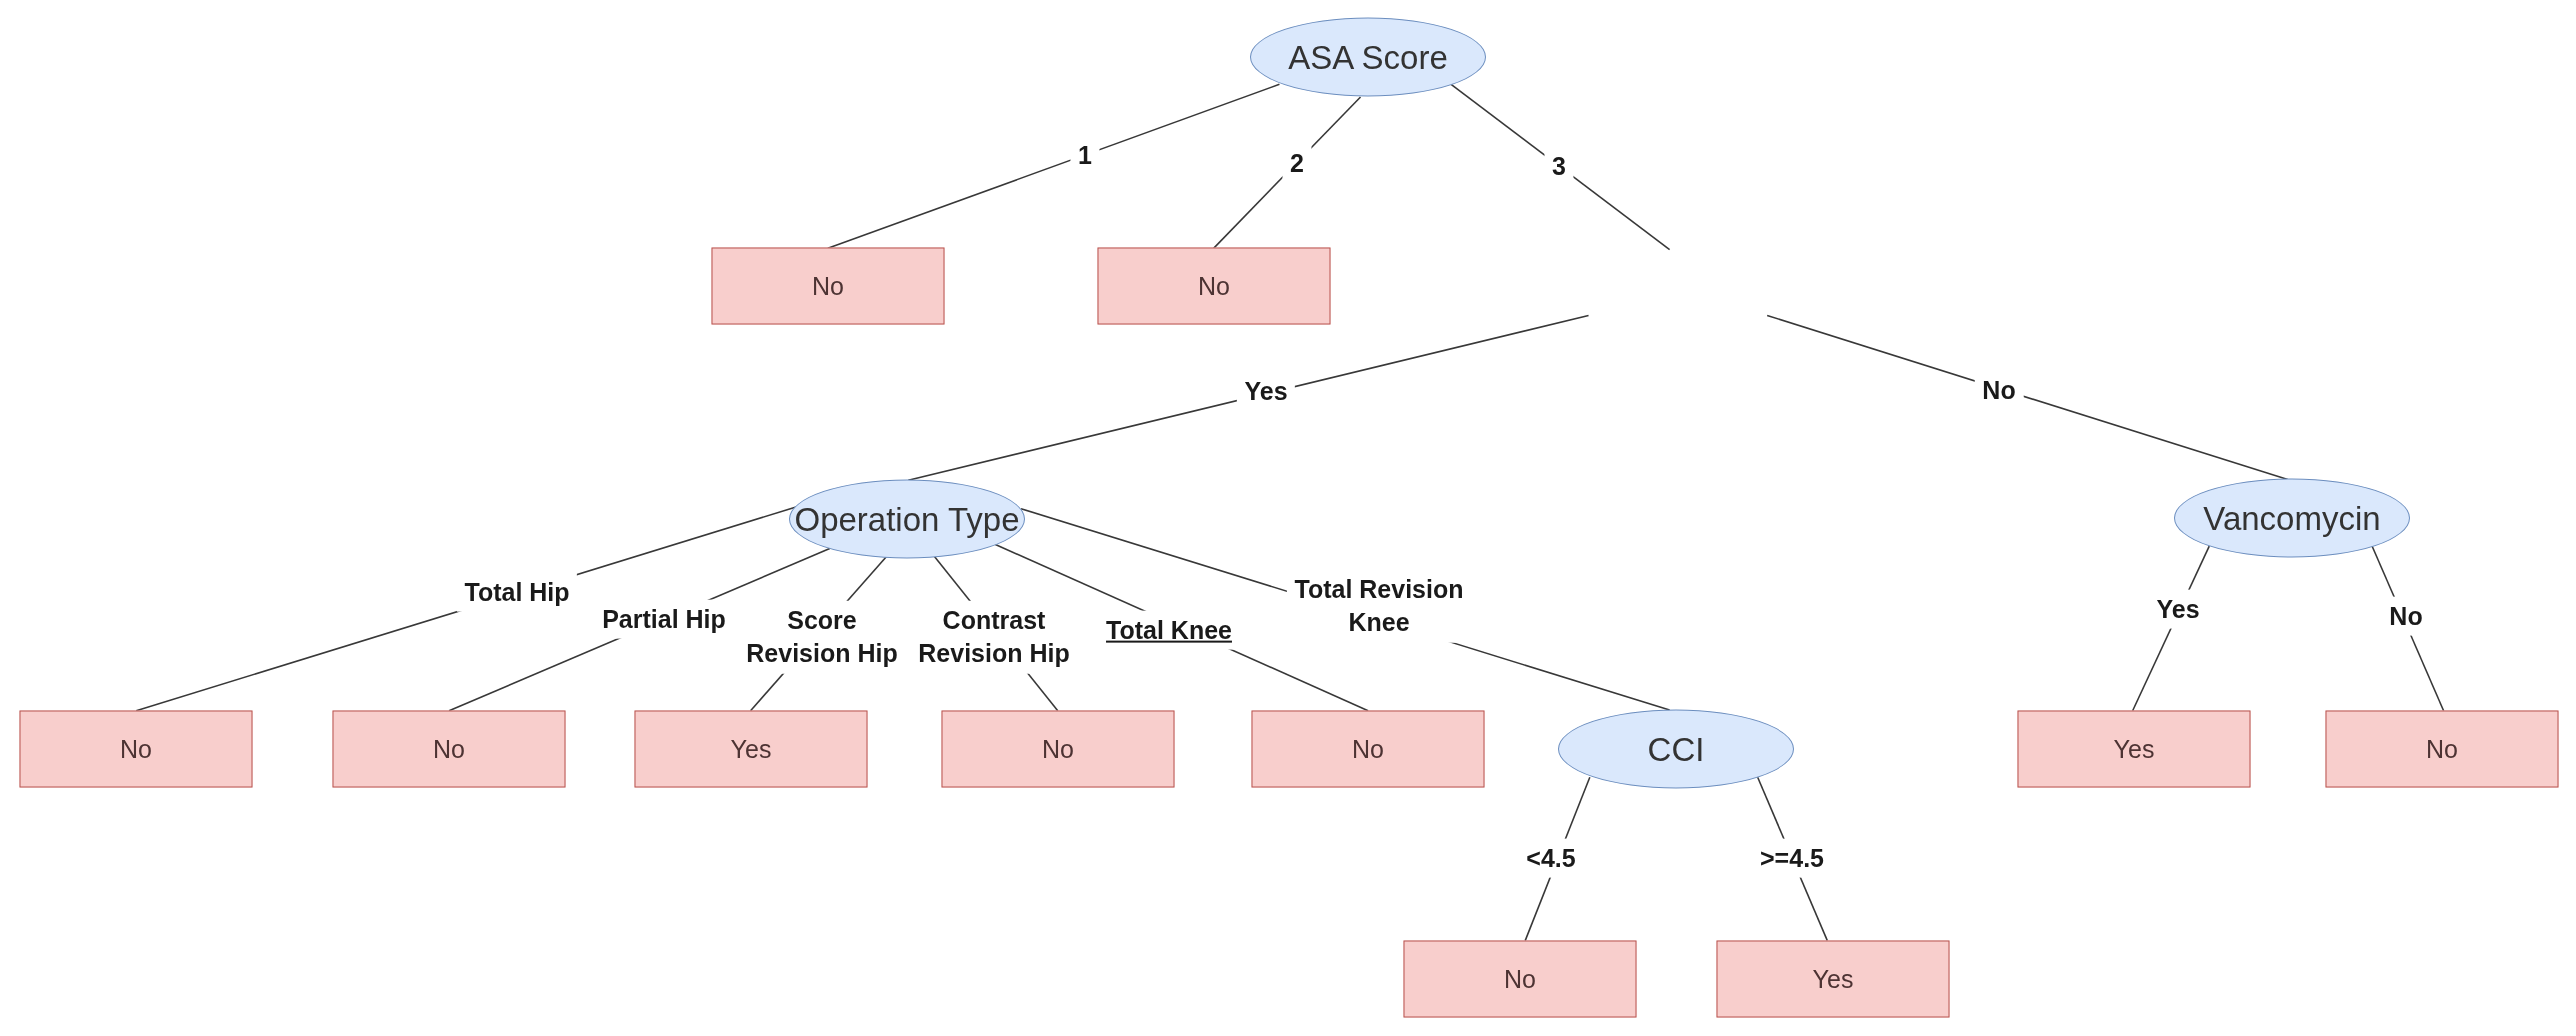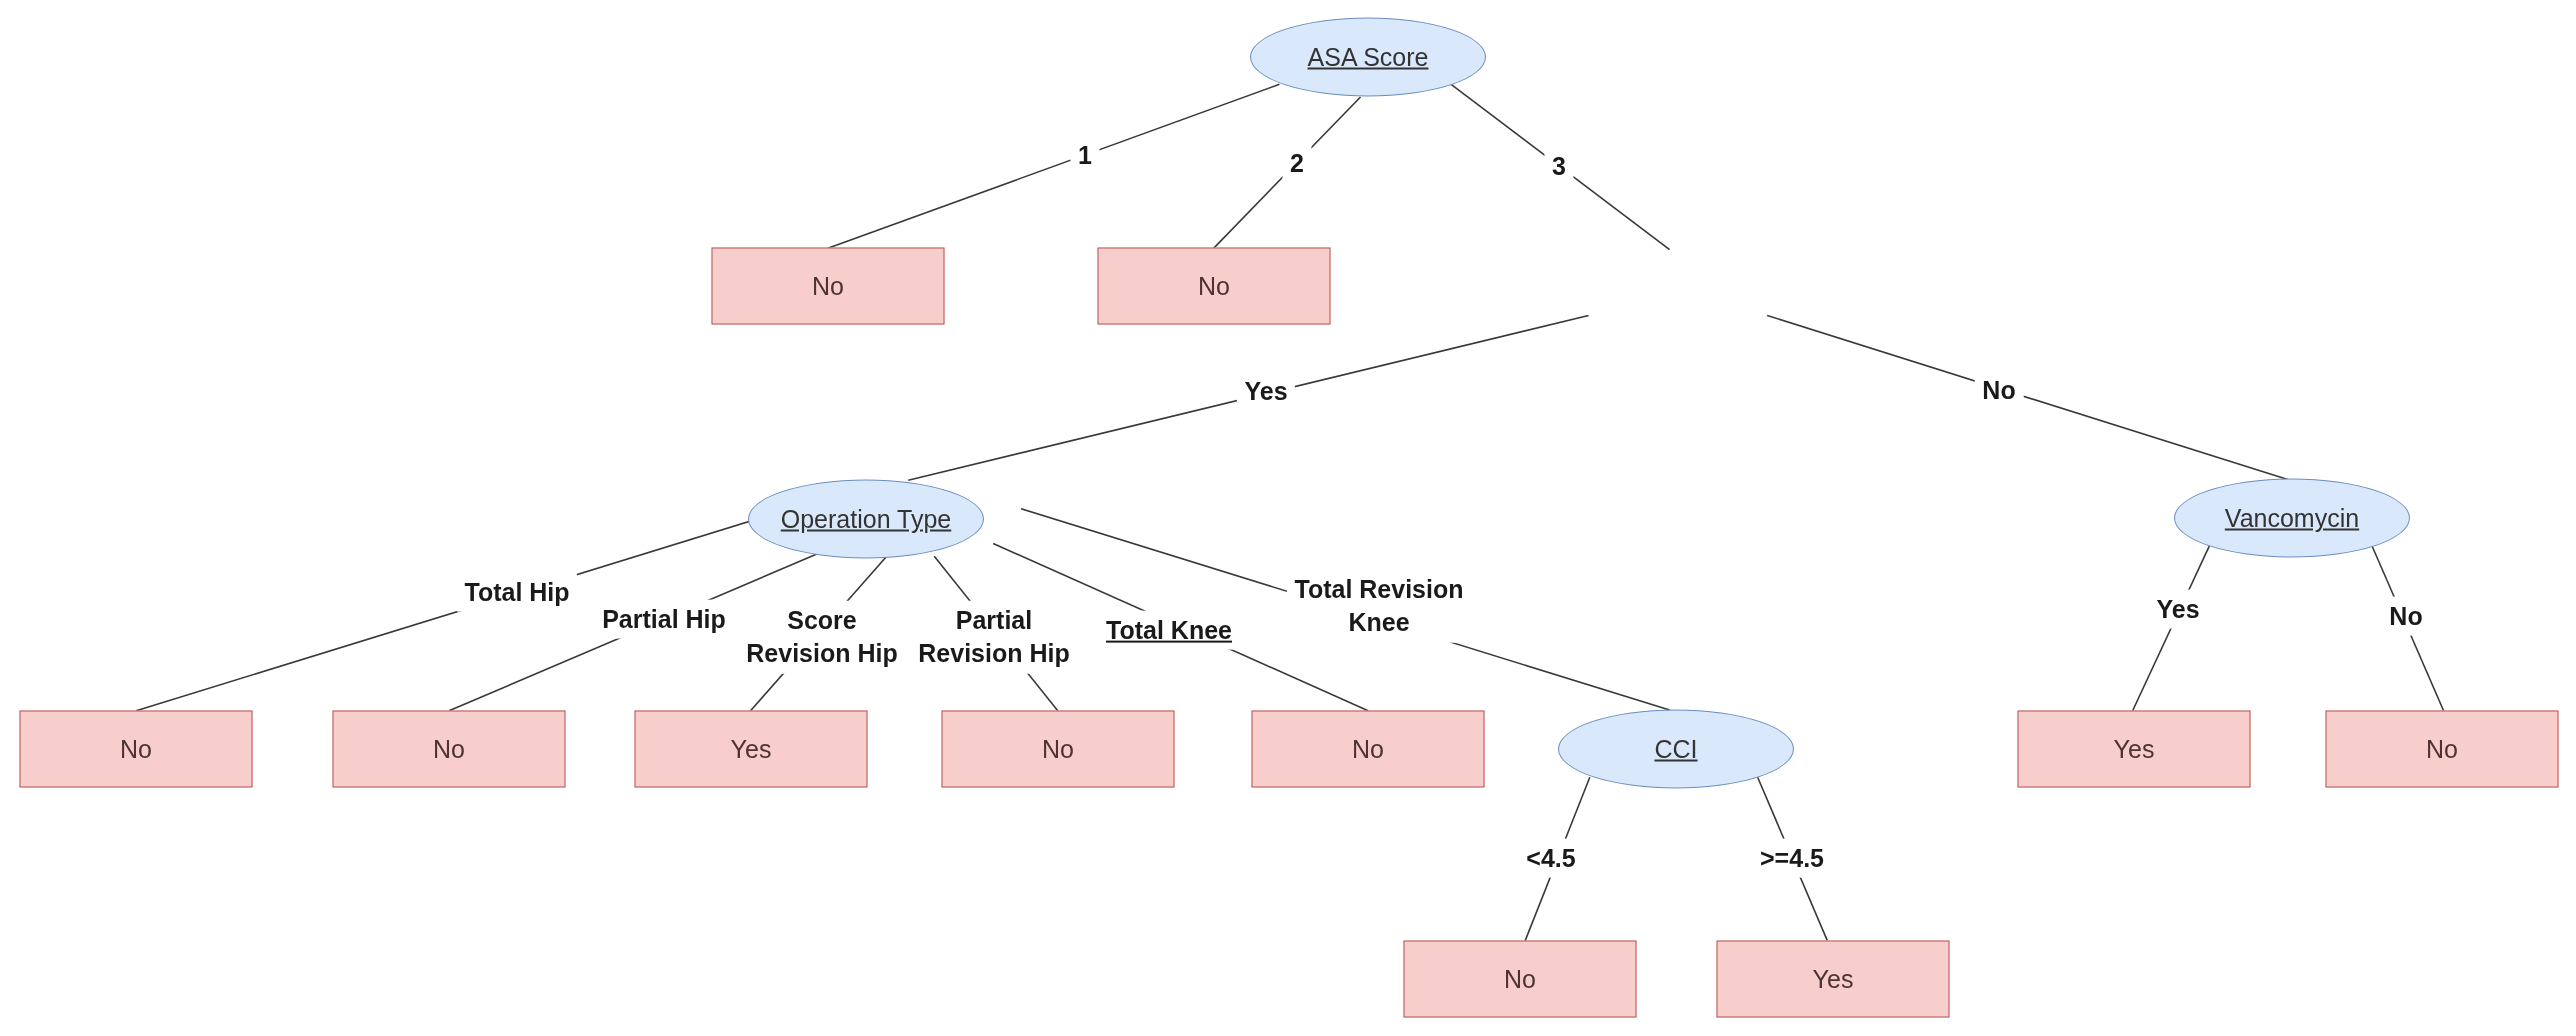--- a/index.html
+++ b/index.html
@@ -23,24 +23,23 @@
     border-radius: 50%;
     background: #dae8fc;
     border: 1.3px solid #6c8ebf;
     box-sizing: border-box;
     display: flex;
     align-items: center;
     justify-content: center;
     transform: translate(-50%, -50%);
   }
   .decision-node .node-label {
-    font-size: 25px;
+    font-size: 33px;
     color: #333333;
     white-space: nowrap;
-    text-decoration: underline;
   }
   .leaf-node {
     position: absolute;
     width: 233px;
     height: 77px;
     background: #f8cecc;
     border: 1.3px solid #b85450;
     box-sizing: border-box;
     display: flex;
     align-items: center;
@@ -82,21 +81,21 @@
       <line x1="1568" y1="858" x2="2160" y2="1122" stroke="#383838" stroke-width="2.5"></line>
       <line x1="1612" y1="803" x2="2636" y2="1121" stroke="#383838" stroke-width="2.5"></line>
       <line x1="2510" y1="1227" x2="2408" y2="1485" stroke="#383838" stroke-width="2.5"></line>
       <line x1="2775" y1="1227" x2="2885" y2="1485" stroke="#383838" stroke-width="2.5"></line>
       <line x1="3488" y1="862" x2="3367" y2="1122" stroke="#383838" stroke-width="2.5"></line>
       <line x1="3745" y1="862" x2="3858" y2="1122" stroke="#383838" stroke-width="2.5"></line>
     </svg>
 <div class="decision-node" style="left: 1368px; top: 57px;">
       <span class="node-label">ASA Score</span>
     </div>
-    <div class="decision-node" style="left: 866px; top: 519px;">
+    <div class="decision-node" style="left: 907px; top: 519px;">
       <span class="node-label">Operation Type</span>
     </div>
     <div class="decision-node" style="left: 1676px; top: 749px;">
       <span class="node-label">CCI</span>
     </div>
     <div class="decision-node" style="left: 2292px; top: 518px;">
       <span class="node-label">Vancomycin</span>
     </div>
     <div class="leaf-node" style="left: 828px; top: 286px;">
       <span class="leaf-label">No</span>
@@ -150,21 +149,21 @@
       <div>Total Hip</div>
     </div>
     <div class="edge-label" style="left: 664px; top: 619px;">
       <div>Partial Hip</div>
     </div>
     <div class="edge-label" style="left: 822px; top: 637px;">
       <div>Score</div>
       <div>Revision Hip</div>
     </div>
     <div class="edge-label" style="left: 994px; top: 637px;">
-      <div>Partial</div>
+      <div>Contrast</div>
       <div>Revision Hip</div>
     </div>
     <div class="edge-label" style="left: 1169px; top: 630px; text-decoration: underline;">
       <div>Total Knee</div>
     </div>
     <div class="edge-label" style="left: 1359px; top: 606px; margin-left: 20px;">
       <div>Total Revision</div>
       <div>Knee</div>
     </div>
     <div class="edge-label" style="left: 1551px; top: 858px;">

